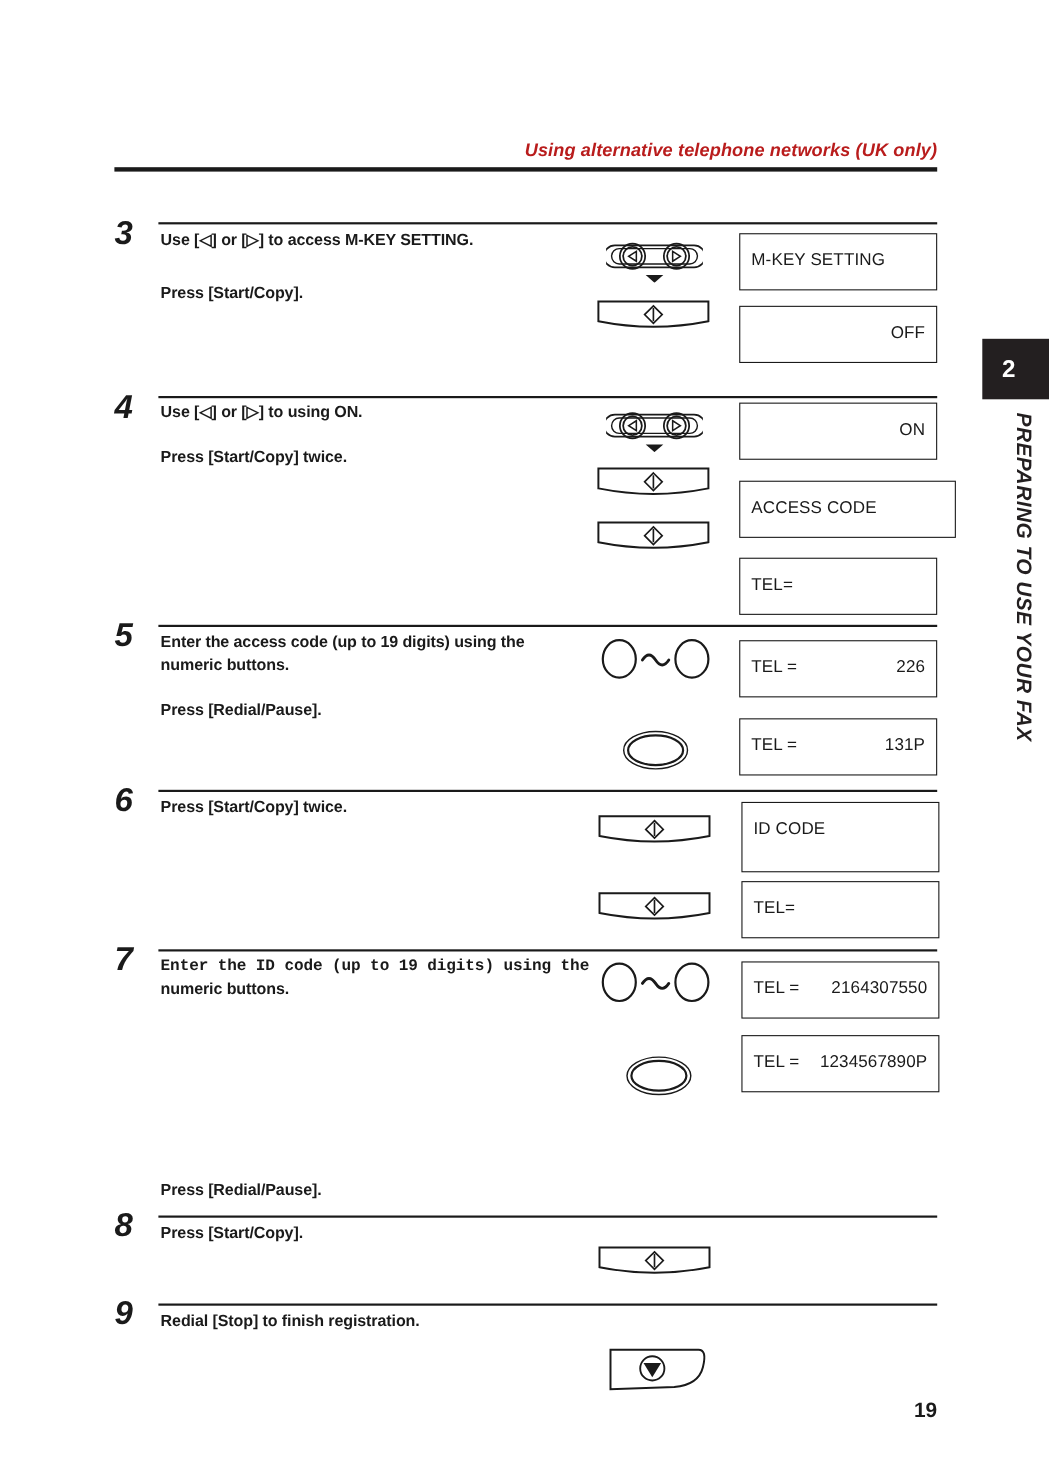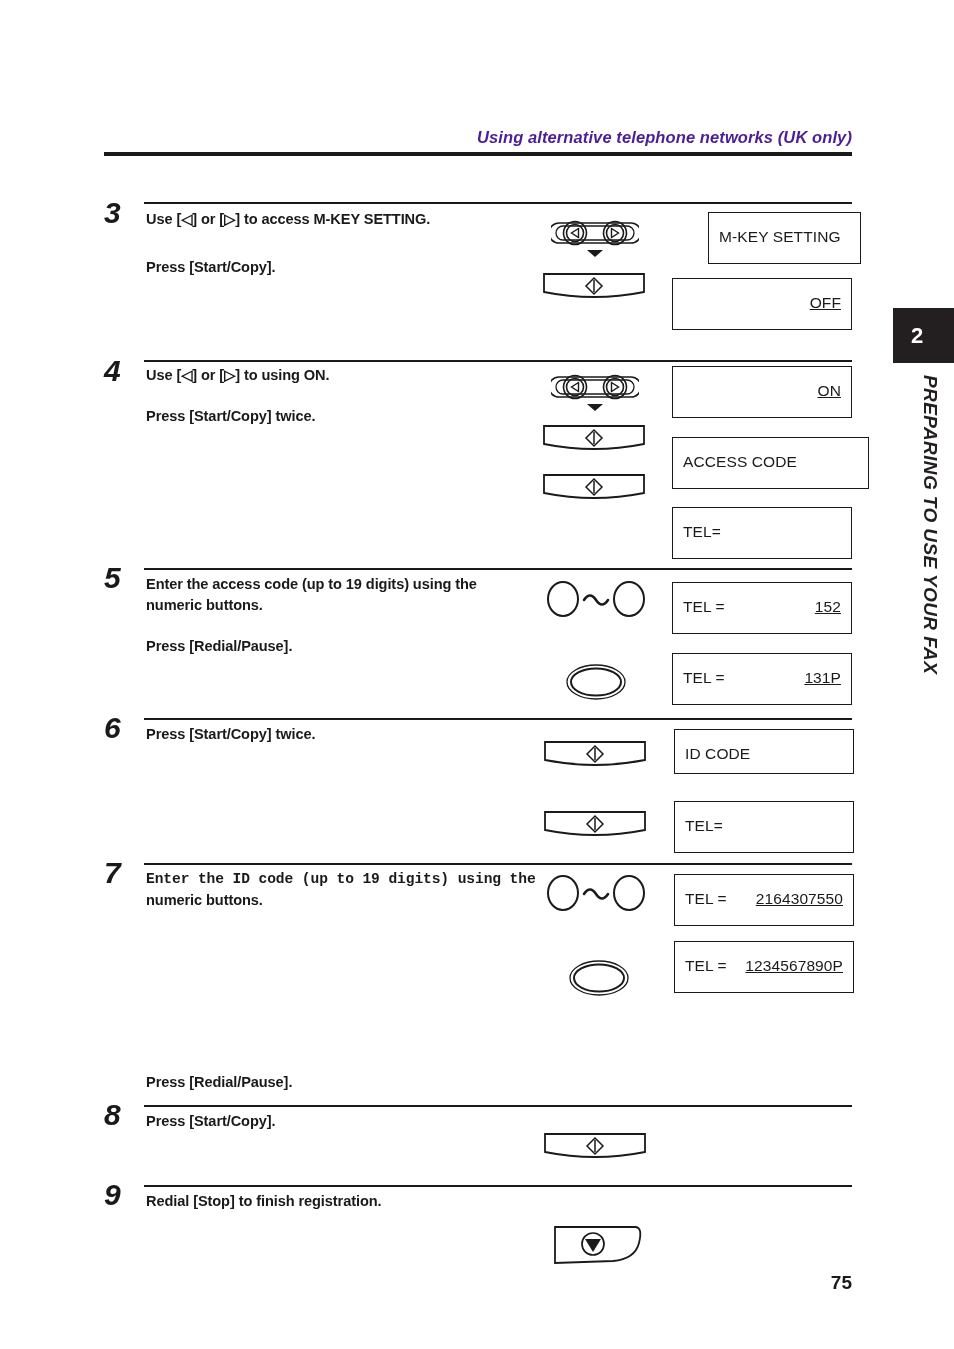--- a/index.html
+++ b/index.html
@@ -20,21 +20,21 @@
   #header-title {
     position: absolute;
     left: 104px;
     top: 128px;
     width: 748px;
     text-align: right;
     font-size: 16.5px;
     font-weight: bold;
     font-style: italic;
     letter-spacing: 0.1px;
-    color: #4c1d95;
+    color: #b91c1c;
   }
   #header-rule {
     position: absolute;
     left: 104px;
     top: 152px;
     width: 748px;
     height: 4px;
     background: #1a1a1a;
   }
 
@@ -126,40 +126,40 @@
   .lcd-line {
     position: absolute;
     left: 10px;
     right: 10px;
     font-size: 15.5px;
     color: #1a1a1a;
     white-space: pre;
     letter-spacing: 0.1px;
   }
   .lcd-left  { text-align: left; }
-  .lcd-right { text-align: right; text-decoration: underline; }
+  .lcd-right { text-align: right; }
 
   
   .btn-art {
     position: absolute;
   }
   .btn-art svg { display: block; }
 </style>
 </head>
 <body>
 
 <div id="header-title">Using alternative telephone networks (UK only)</div>
 <div id="header-rule"></div>
 
 <div id="side-tab">
   <div id="side-tab-number">2</div>
 </div>
 <div id="side-tab-label">PREPARING TO USE YOUR FAX</div>
 
-<div id="page-number">75</div>
+<div id="page-number">19</div>
 
 <div class="step">
   <div class="step-num" style="left:104px; top:198px;">3</div>
   <div class="step-rule" style="top:202px; width:708px;"></div>
 
   <div class="step-text" style="top:209px; width:400px;">Use [◁] or [▷] to access M-KEY SETTING.</div>
   <div class="step-text" style="top:257px; width:400px;">Press [Start/Copy].</div>
 
   <div class="btn-art" style="left:551px; top:209px;">
     <svg width="88" height="48" viewBox="0 0 88 48">
@@ -176,21 +176,21 @@
   </div>
 
   <div class="btn-art" style="left:542px; top:272px;">
     <svg width="104" height="30" viewBox="0 0 104 30">
       <path d="M2 2 H102 V20 Q52 30 2 20 Z" fill="#ffffff" stroke="#1a1a1a" stroke-width="1.8"></path>
       <polygon points="52,6 60,14 52,22 44,14" fill="none" stroke="#1a1a1a" stroke-width="1.5"></polygon>
       <line x1="52" y1="8" x2="52" y2="20" stroke="#1a1a1a" stroke-width="1.5"></line>
     </svg>
   </div>
 
-  <div class="lcd" style="left:708px; top:212px; width:153px; height:52px;padding-left:40px;">
+  <div class="lcd" style="left:672px; top:212px; width:180px; height:52px;padding-left:40px;">
     <div class="lcd-line lcd-left" style="top:15px;">M-KEY SETTING</div>
   </div>
   <div class="lcd" style="left:672px; top:278px; width:180px; height:52px;">
     <div class="lcd-line lcd-right" style="top:15px;">OFF</div>
   </div>
 </div>
 
 <div class="step">
   <div class="step-num" style="left:104px; top:356px;">4</div>
   <div class="step-rule" style="top:360px; width:708px;"></div>
@@ -257,21 +257,21 @@
 
   <div class="btn-art" style="left:565px; top:663px;">
     <svg width="62" height="38" viewBox="0 0 62 38">
       <ellipse cx="31" cy="19" rx="29" ry="17" fill="none" stroke="#1a1a1a" stroke-width="1.3"></ellipse>
       <ellipse cx="31" cy="19" rx="25" ry="13.5" fill="none" stroke="#1a1a1a" stroke-width="2"></ellipse>
     </svg>
   </div>
 
   <div class="lcd" style="left:672px; top:582px; width:180px; height:52px;">
     <div class="lcd-line lcd-left" style="top:15px;">TEL =</div>
-    <div class="lcd-line lcd-right" style="top:15px;">152</div>
+    <div class="lcd-line lcd-right" style="top:15px;">226</div>
   </div>
   <div class="lcd" style="left:672px; top:653px; width:180px; height:52px;">
     <div class="lcd-line lcd-left" style="top:15px;">TEL =</div>
     <div class="lcd-line lcd-right" style="top:15px;">131P</div>
   </div>
 </div>
 
 <div class="step">
   <div class="step-num" style="left:104px; top:713px;">6</div>
   <div class="step-rule" style="top:718px; width:708px;"></div>
@@ -287,21 +287,21 @@
   </div>
 
   <div class="btn-art" style="left:543px; top:810px;">
     <svg width="104" height="30" viewBox="0 0 104 30">
       <path d="M2 2 H102 V20 Q52 30 2 20 Z" fill="#ffffff" stroke="#1a1a1a" stroke-width="1.8"></path>
       <polygon points="52,6 60,14 52,22 44,14" fill="none" stroke="#1a1a1a" stroke-width="1.5"></polygon>
       <line x1="52" y1="8" x2="52" y2="20" stroke="#1a1a1a" stroke-width="1.5"></line>
     </svg>
   </div>
 
-  <div class="lcd" style="left:674px; top:729px; width:180px; height:45px;">
+  <div class="lcd" style="left:674px; top:729px; width:180px; height:64px;">
     <div class="lcd-line lcd-left" style="top:15px;">ID CODE</div>
   </div>
   <div class="lcd" style="left:674px; top:801px; width:180px; height:52px;">
     <div class="lcd-line lcd-left" style="top:15px;">TEL=</div>
   </div>
 </div>
 
 <div class="step">
   <div class="step-num" style="left:104px; top:858px;">7</div>
   <div class="step-rule" style="top:863px; width:708px;"></div>

